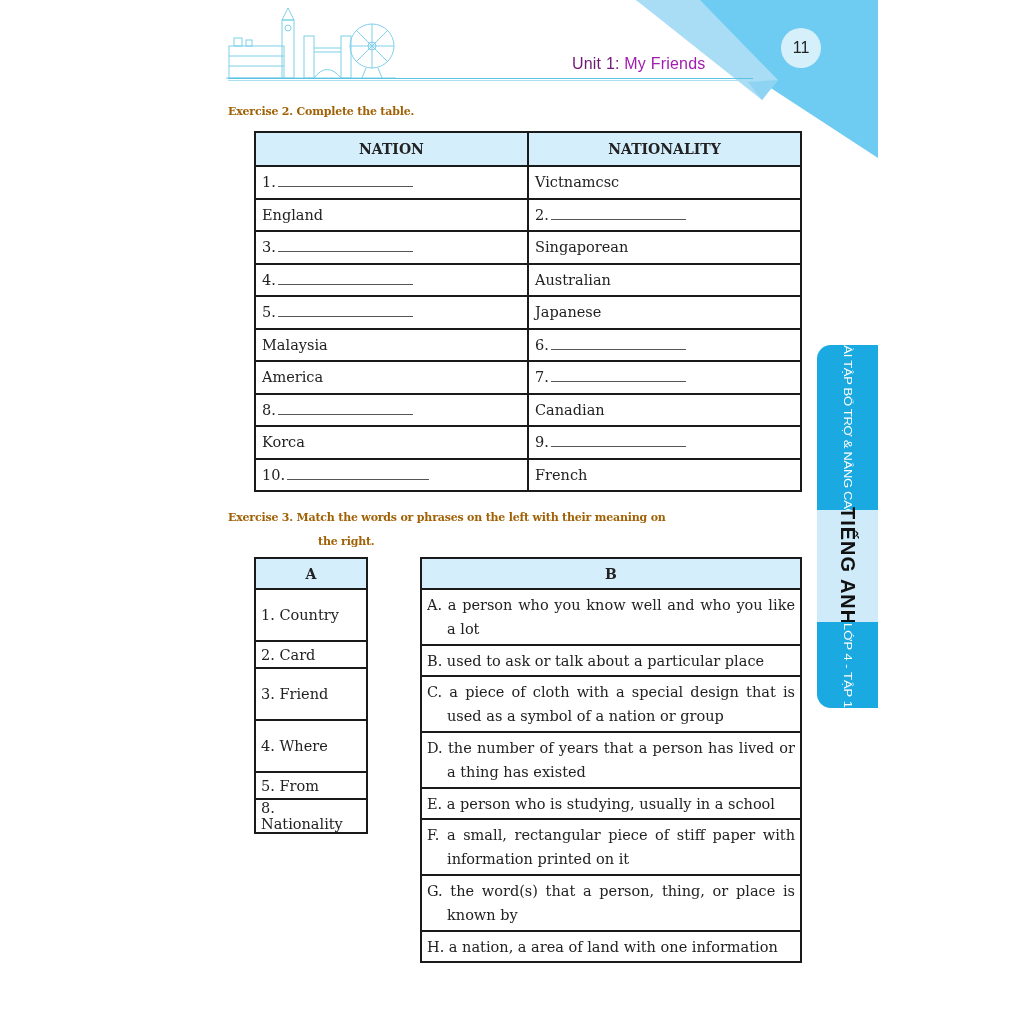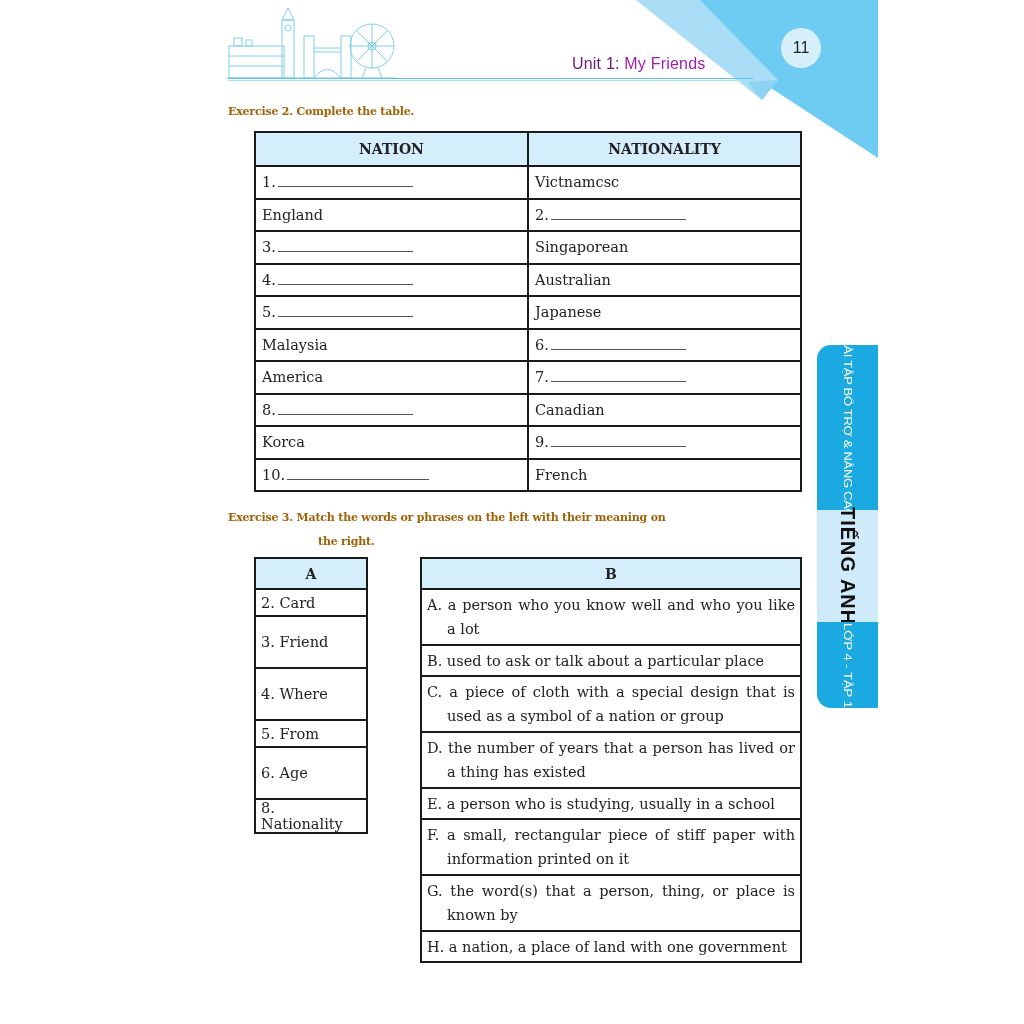--- a/index.html
+++ b/index.html
@@ -195,33 +195,33 @@
   </div>
 
   <table class="ex3a-table">
     <thead>
         <tr>
           <th>A</th>
         </tr>
       </thead>
     <tbody id="ex3a-body">
         <tr>
+          <td class="h2">1. Country</td>
+        </tr>
+        <tr>
           <td class="h1">2. Card</td>
         </tr>
         <tr>
           <td class="h2">3. Friend</td>
         </tr>
         <tr>
           <td class="h2">4. Where</td>
         </tr>
         <tr>
           <td class="h1">5. From</td>
-        </tr>
-        <tr>
-          <td class="h2">6. Age</td>
         </tr>
         <tr>
           <td class="h1">8. Nationality</td>
         </tr>
       </tbody>
   </table>
 
   <table class="ex3b-table">
     <thead>
         <tr>
@@ -259,18 +259,18 @@
             <span class="hang">F. a small, rectangular piece of stiff paper with information printed on it</span>
           </td>
         </tr>
         <tr>
           <td class="h2">
             <span class="hang">G. the word(s) that a person, thing, or place is known by</span>
           </td>
         </tr>
         <tr>
           <td class="h1">
-            <span class="hang">H. a nation, a place of land with one government</span>
+            <span class="hang">H. a nation, a area of land with one information</span>
           </td>
         </tr>
       </tbody>
   </table>
 </div>
 
 </body></html>

